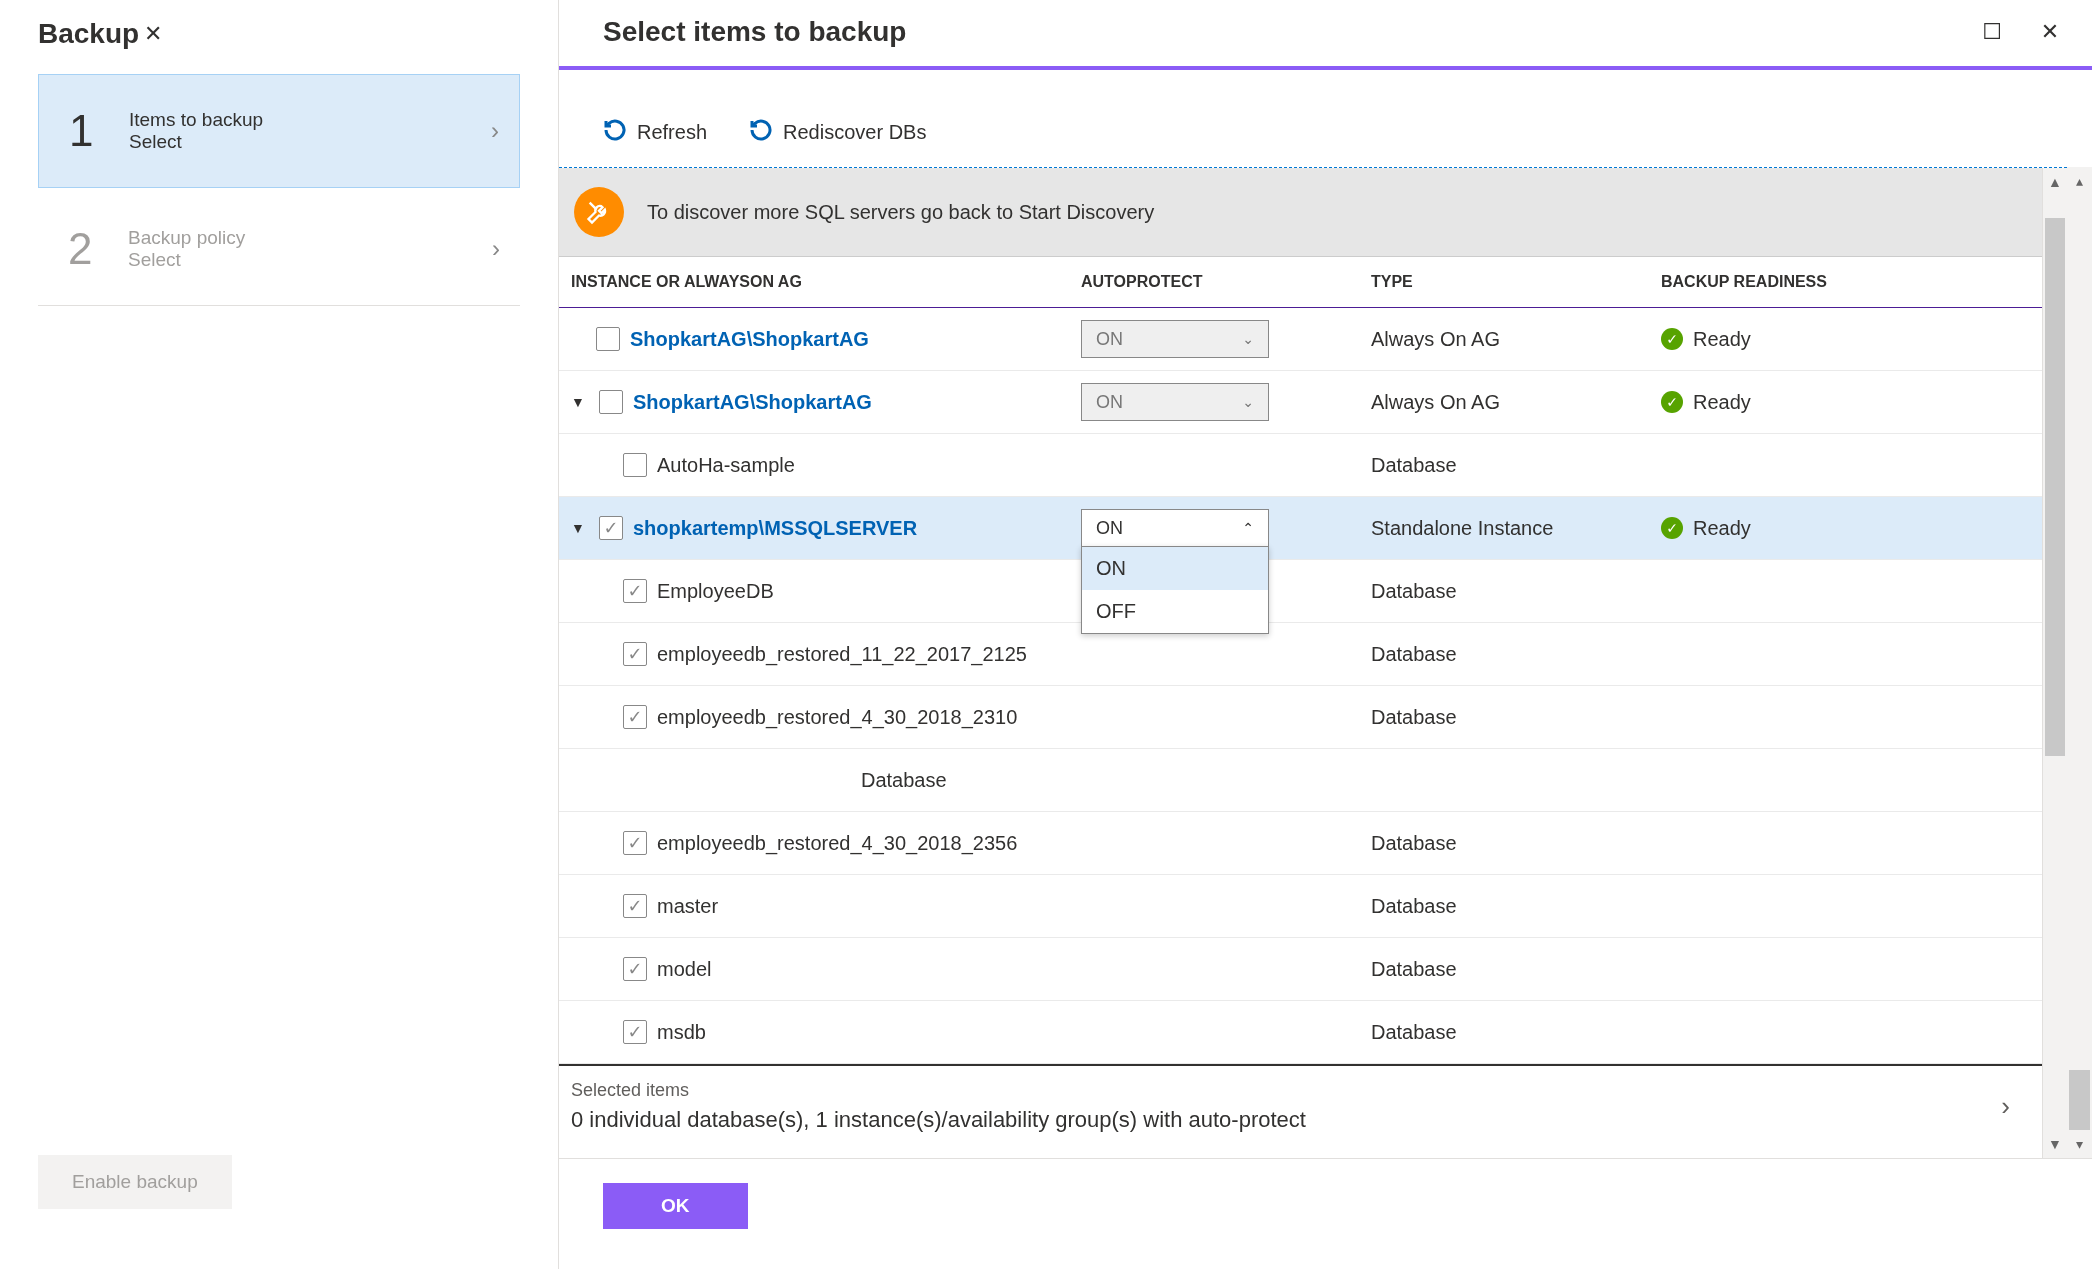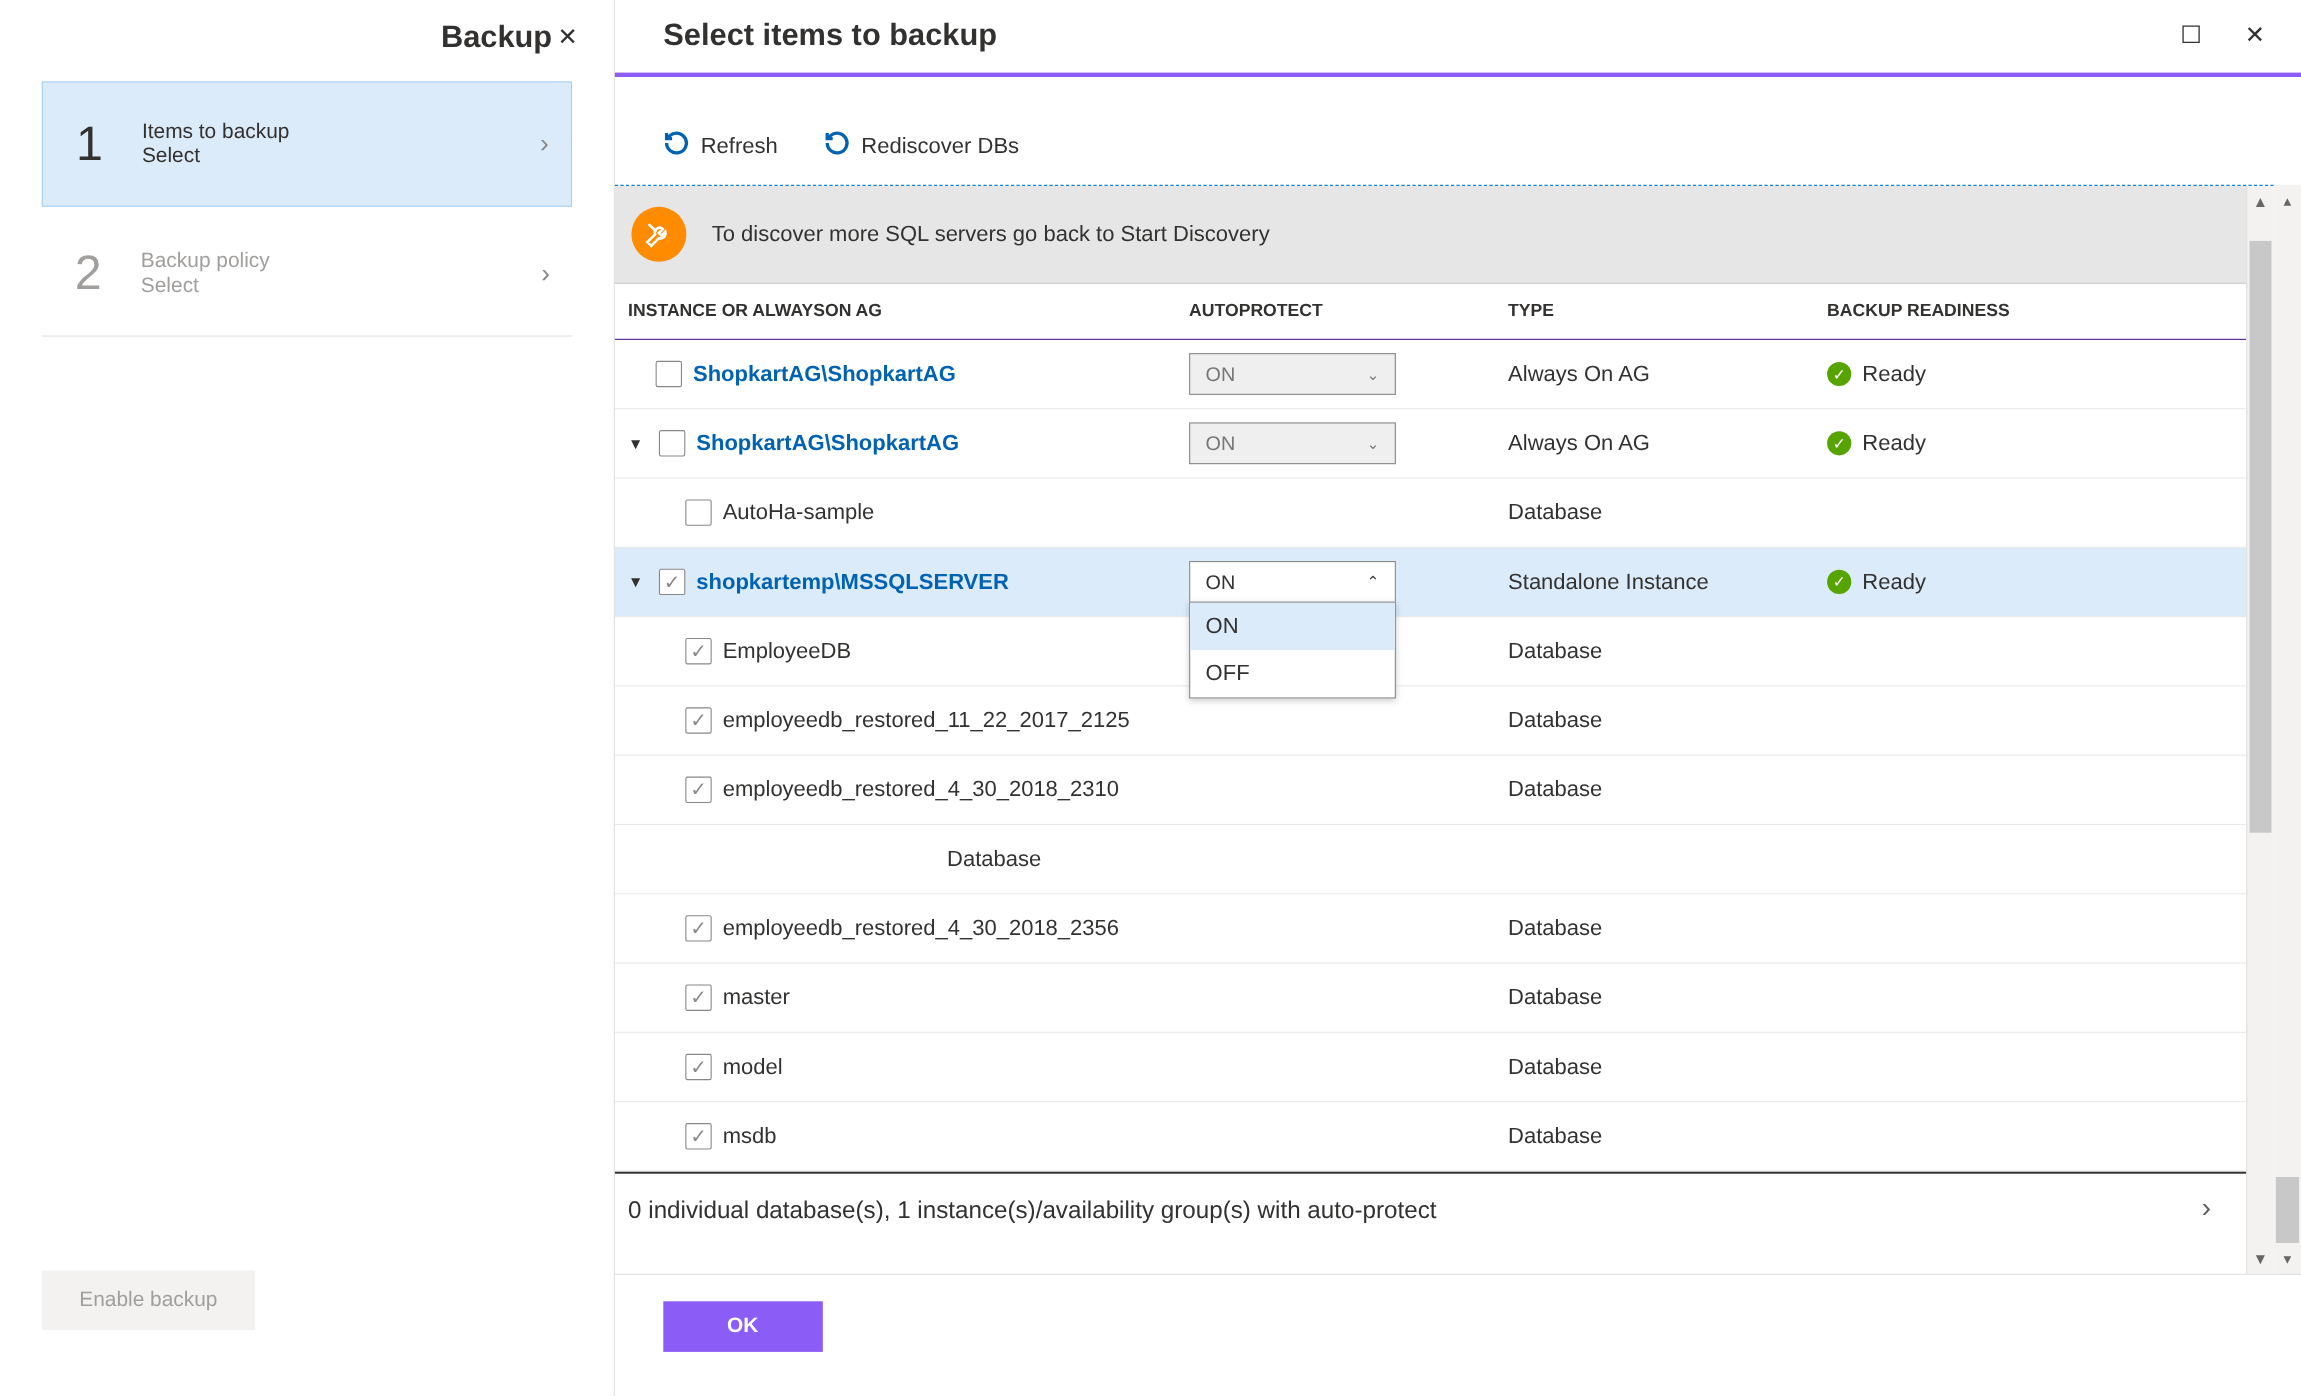--- a/index.html
+++ b/index.html
@@ -1,18 +1,18 @@
 <!DOCTYPE html>
 <html><head>
 <meta charset="utf-8">
 <style>
 * { box-sizing: border-box; margin: 0; padding: 0; }
 body { font-family: "Segoe UI", Arial, sans-serif; font-size: 14px; color: #323130; background: #fff; width: 2092px; height: 1269px; overflow: hidden; display: flex; }
 .left-panel { width: 559px; border-right: 1px solid #e1dfdd; display: flex; flex-direction: column; }
-.left-header { display: flex; align-items: center; justify-content: flex-end; padding: 18px 28px 24px 38px; }
+.left-header { display: flex; align-items: center; justify-content: flex-start; padding: 18px 28px 24px 38px; }
 .left-title { font-size: 28px; font-weight: 600; }
 .icon-btn { width: 28px; height: 28px; display: flex; align-items: center; justify-content: center; cursor: pointer; font-size: 22px; color: #323130; }
 .steps { padding: 0 38px; }
 .step { display: flex; align-items: center; height: 114px; border-bottom: 1px solid #e1dfdd; cursor: pointer; padding: 0 20px 0 30px; margin-bottom: 4px; }
 .step.active { background: #dcebf9; border: 1px solid #a6d1f5; }
 .step-num { font-size: 44px; font-weight: 300; color: #323130; width: 60px; }
 .step.inactive .step-num, .step.inactive .step-label, .step.inactive .step-sub { color: #a19f9d; }
 .step-text { flex: 1; }
 .step-label { font-size: 19px; }
 .step-sub { font-size: 19px; }
@@ -289,20 +289,21 @@
               <div class="ready-cell"></div>
             </div>
             <div class="dropdown-menu" style="left: 522px; top: 238px;">
               <div class="dropdown-option hover">ON</div>
               <div class="dropdown-option">OFF</div>
             </div>
           </div>
 
         <div class="summary">
           <div>
+            <div class="summary-label">Selected items</div>
             <div class="summary-text">0 individual database(s), 1 instance(s)/availability group(s) with auto-protect</div>
           </div>
           <div class="summary-chevron">›</div>
         </div>
       </div>
 
       <div class="scrollbar-right">
         <div class="scroll-arrow">▲</div>
         <div class="scroll-thumb-main"></div>
         <div class="scroll-arrow" style="position:absolute;bottom:0;left:0;right:0;">▼</div>

